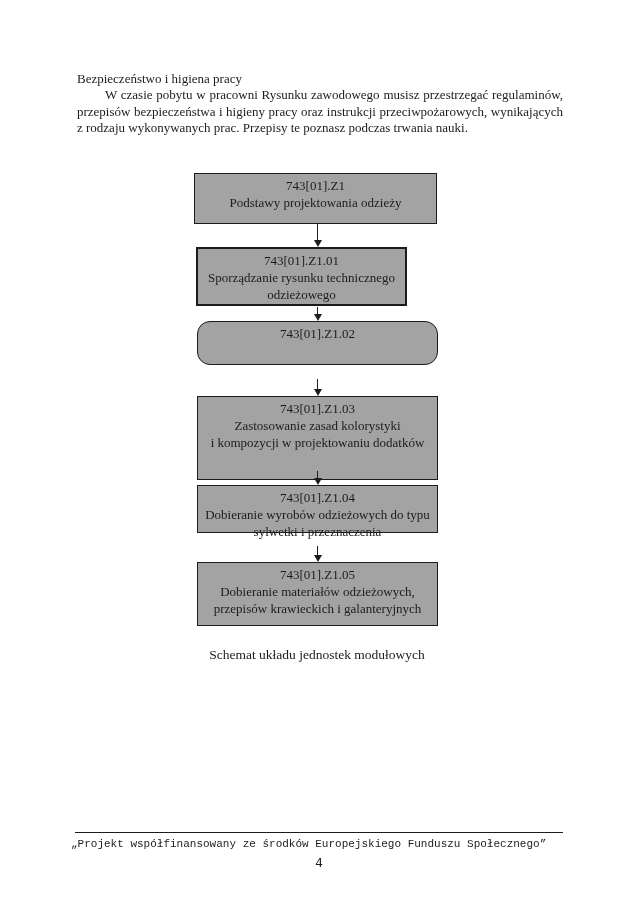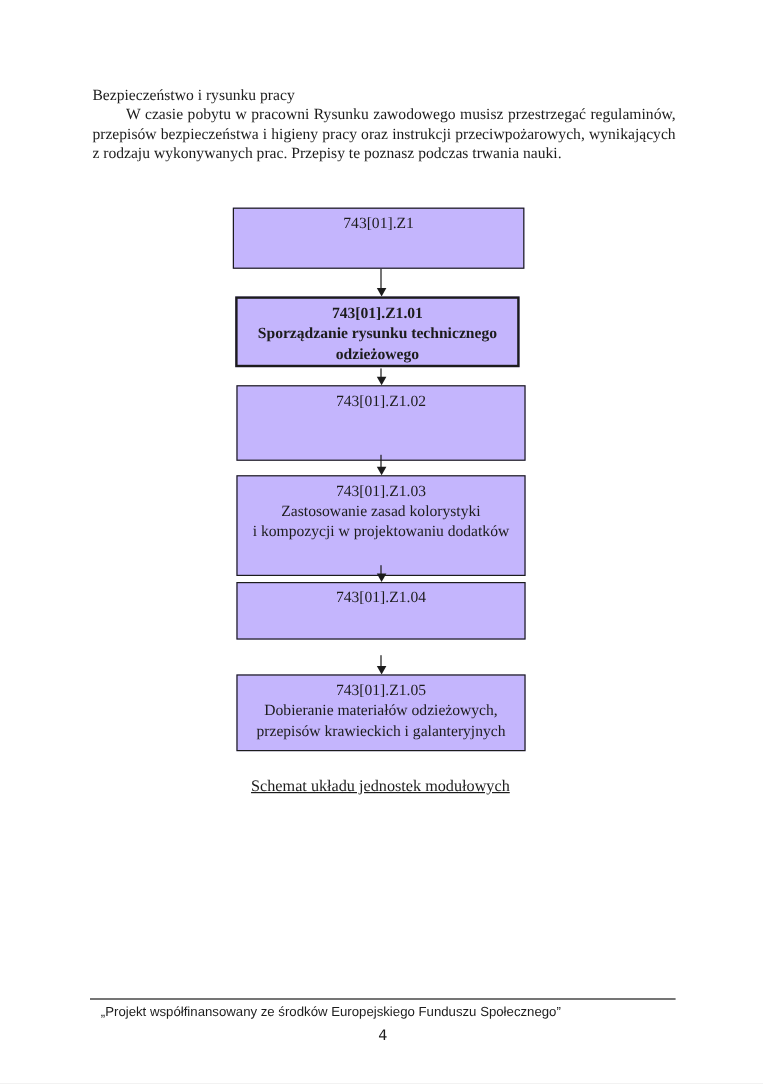--- a/index.html
+++ b/index.html
@@ -26,36 +26,36 @@
   }
   .intro-heading { text-align: left; font-weight: normal; font-size: 13px; }
   .intro-para { text-align: justify; text-indent: 28px; }
 
   
   .node {
     position: absolute;
     left: 197px;
     width: 241px;
     border: 1px solid #1c1c1c;
-    background: #c4b5fd;
+    background: #a3a3a3;
     text-align: center;
     font-size: 13px;
     line-height: 17px;
     padding: 3px 6px 0 6px;
   }
   .node-label { white-space: pre-line; }
   .node-emphasized {
     border-width: 2px;
-    font-weight: bold;
+    font-weight: normal;
     left: 196px;
-    width: 237px;
+    width: 211px;
   }
   .node-1 { left: 194px; width: 243px; top: 173px; height: 51px; }
   .node-2 { top: 247px; height: 59px; }
-  .node-3 { top: 321px; height: 63px; }
+  .node-3 { top: 321px; height: 44px; border-radius: 13px; }
   .node-4 { top: 396px; height: 84px; }
   .node-5 { top: 485px; height: 48px; }
   .node-6 { top: 562px; height: 64px; }
 
   .arrow { position: absolute; left: 313px; width: 9px; }
   .arrow::before {
     content: "";
     position: absolute;
     left: 4px; top: 0; bottom: 5px;
     width: 1px;
@@ -76,61 +76,61 @@
   .arrow-4 { top: 471px; height: 14px; }
   .arrow-5 { top: 546px; height: 16px; }
 
   .diagram-caption {
     position: absolute;
     left: 172px;
     top: 647px;
     width: 290px;
     text-align: center;
     font-size: 13.5px;
-    text-decoration: underline;
   }
 
   
   .footer-rule {
     position: absolute;
     left: 75px;
     top: 832px;
     width: 488px;
     border-top: 1.5px solid #1c1c1c;
   }
   .footer-text {
     position: absolute;
-    left: 84px;
+    left: 71px;
     top: 838px;
-    font-family: Liberation Sans, sans-serif;
+    font-family: Liberation Mono, monospace;
     font-size: 11px;
     color: #1c1c1c;
   }
   .page-number {
     position: absolute;
     left: 0;
     top: 856px;
     width: 638px;
     text-align: center;
     font-family: "DejaVu Sans", sans-serif;
     font-size: 12px;
   }
 </style>
 </head>
 <body>
 
 <div class="page">
 
   <div class="intro">
-    <div class="intro-heading">Bezpieczeństwo i rysunku pracy</div>
+    <div class="intro-heading">Bezpieczeństwo i higiena pracy</div>
     <div class="intro-para">W czasie pobytu w pracowni Rysunku zawodowego musisz przestrzegać regulaminów, przepisów bezpieczeństwa i higieny pracy oraz instrukcji przeciwpożarowych, wynikających z rodzaju wykonywanych prac. Przepisy te poznasz podczas trwania nauki.</div>
   </div>
 
   <div class="node node-1">
     <div class="node-code">743[01].Z1</div>
+    <div class="node-label">Podstawy projektowania odzieży</div>
   </div>
 
   <div class="arrow arrow-1"></div>
 
   <div class="node node-2 node-emphasized">
     <div class="node-code">743[01].Z1.01</div>
     <div class="node-label">Sporządzanie rysunku technicznego
 odzieżowego</div>
   </div>
 
@@ -145,20 +145,22 @@
   <div class="node node-4">
     <div class="node-code">743[01].Z1.03</div>
     <div class="node-label">Zastosowanie zasad kolorystyki
 i kompozycji w projektowaniu dodatków</div>
   </div>
 
   <div class="arrow arrow-4"></div>
 
   <div class="node node-5">
     <div class="node-code">743[01].Z1.04</div>
+    <div class="node-label">Dobieranie wyrobów odzieżowych do typu
+sylwetki i przeznaczenia</div>
   </div>
 
   <div class="arrow arrow-5"></div>
 
   <div class="node node-6">
     <div class="node-code">743[01].Z1.05</div>
     <div class="node-label">Dobieranie materiałów odzieżowych,
 przepisów krawieckich i galanteryjnych</div>
   </div>
 

